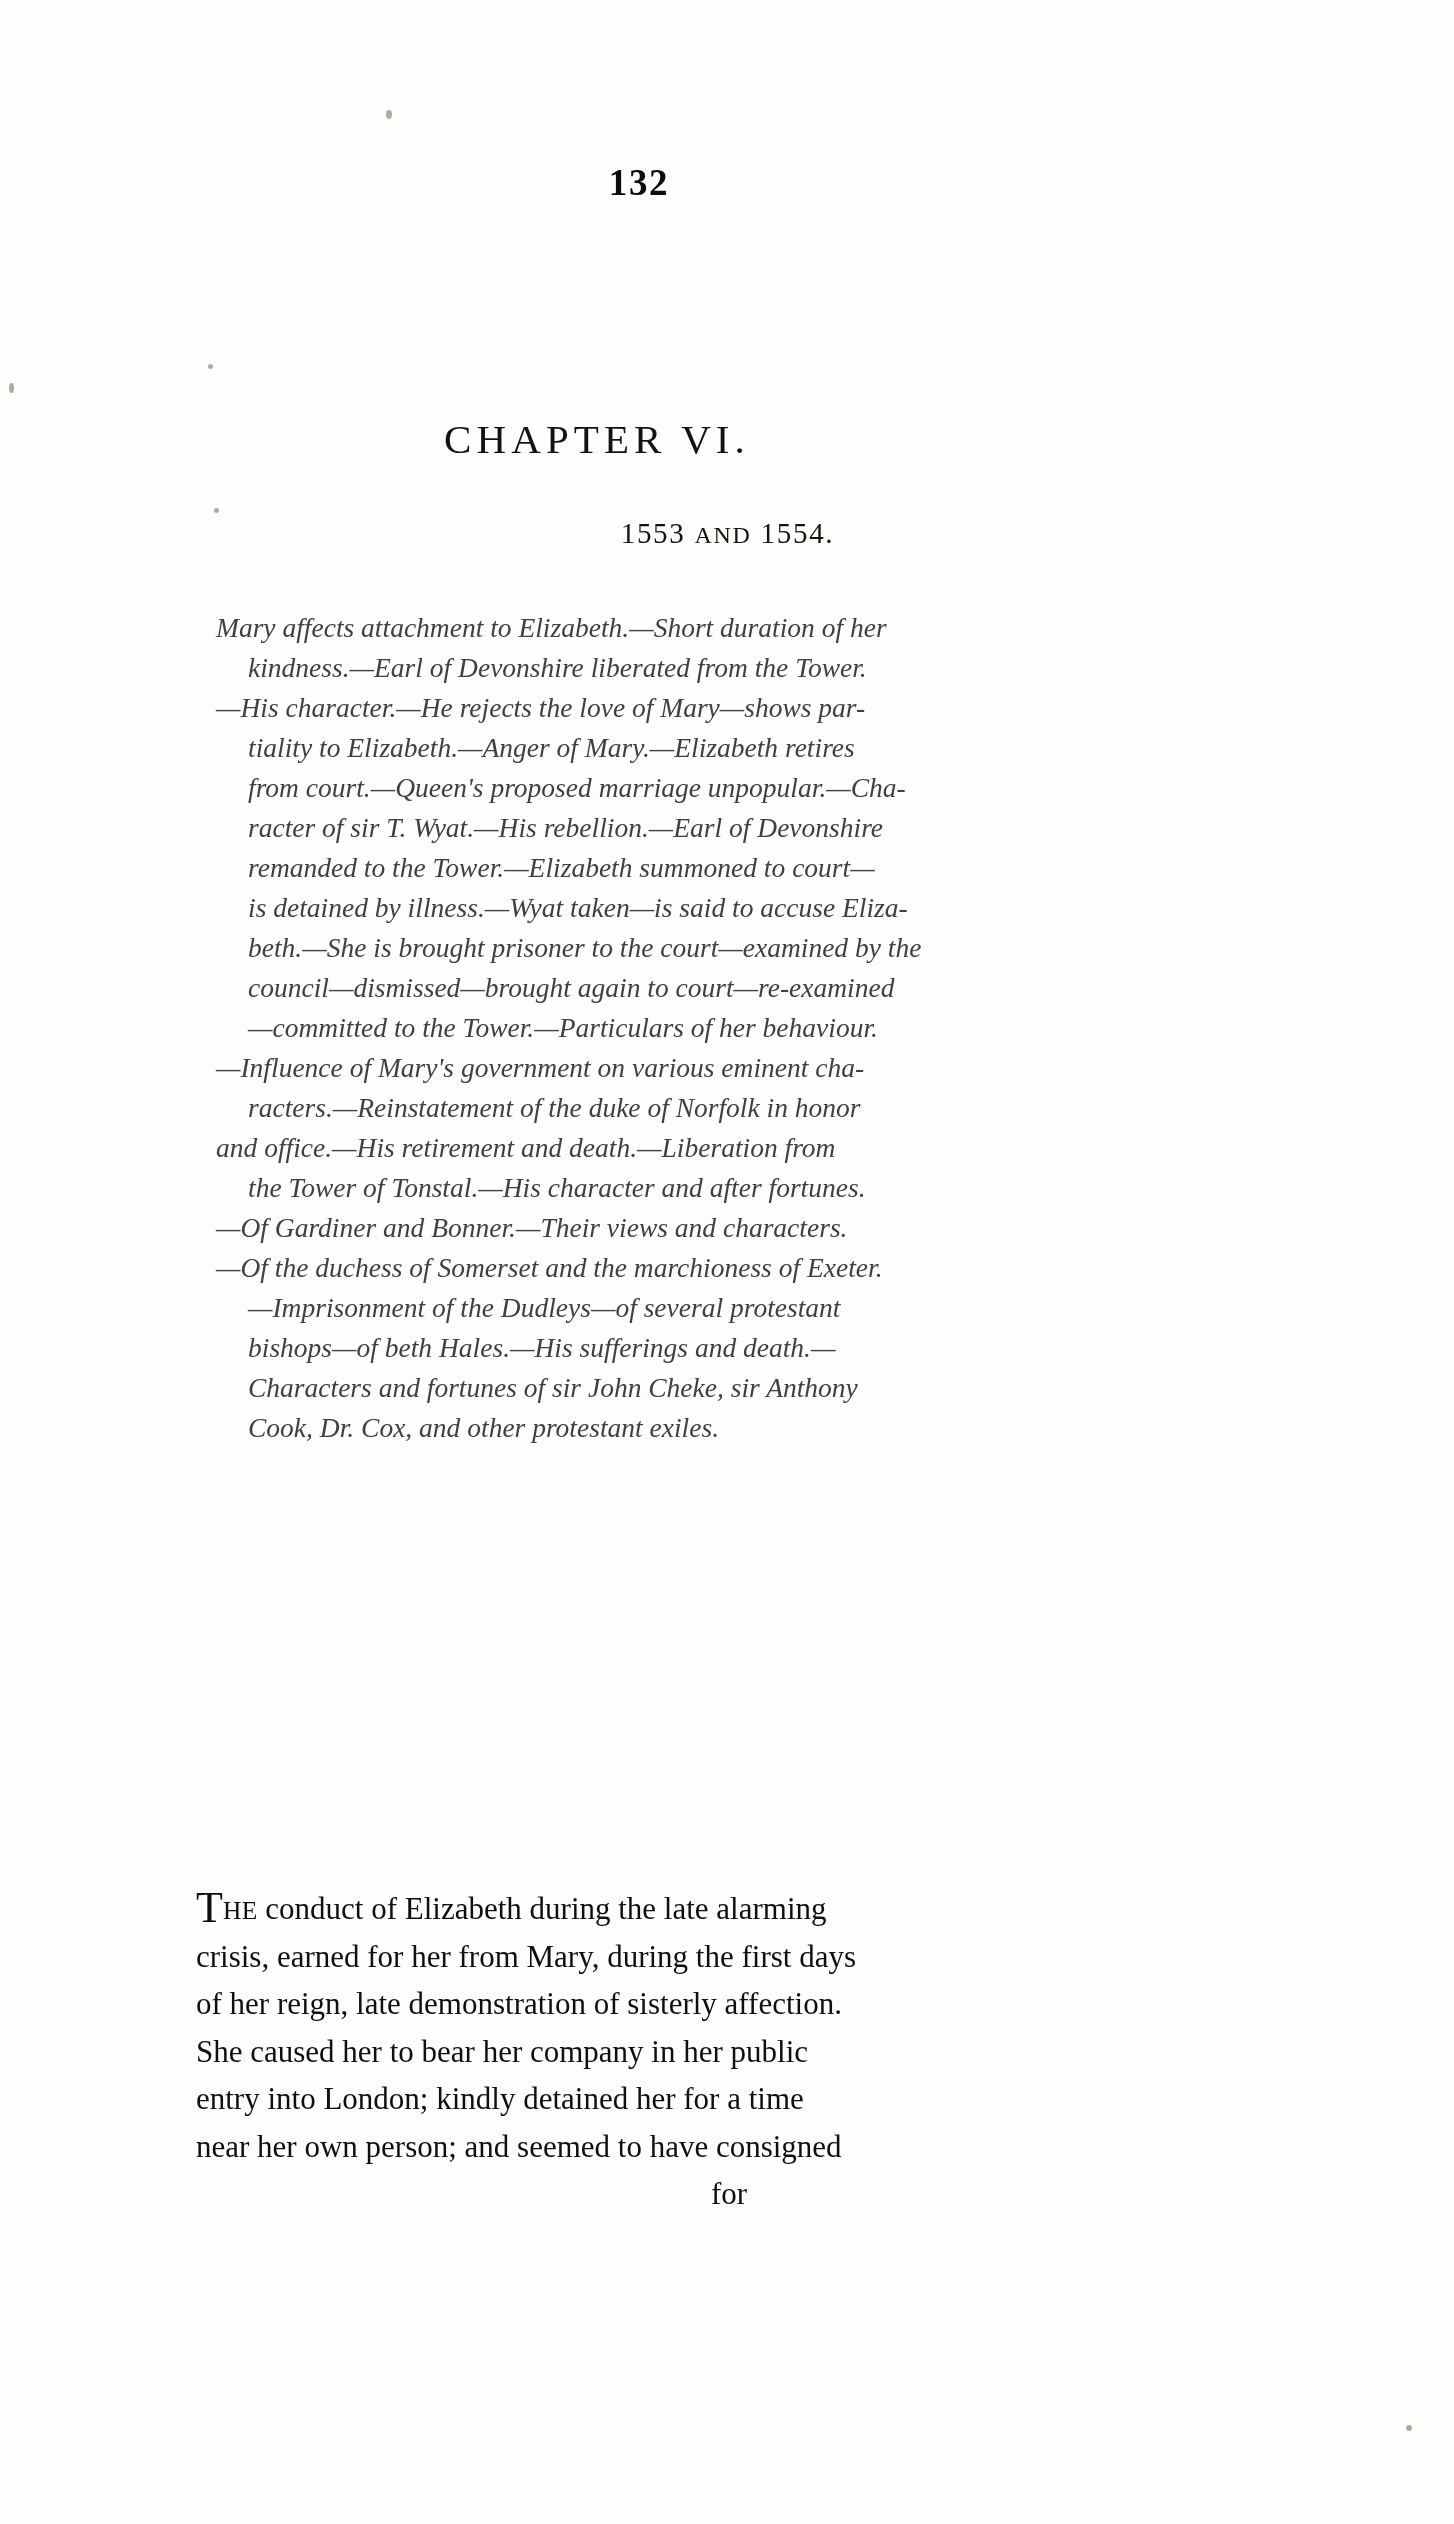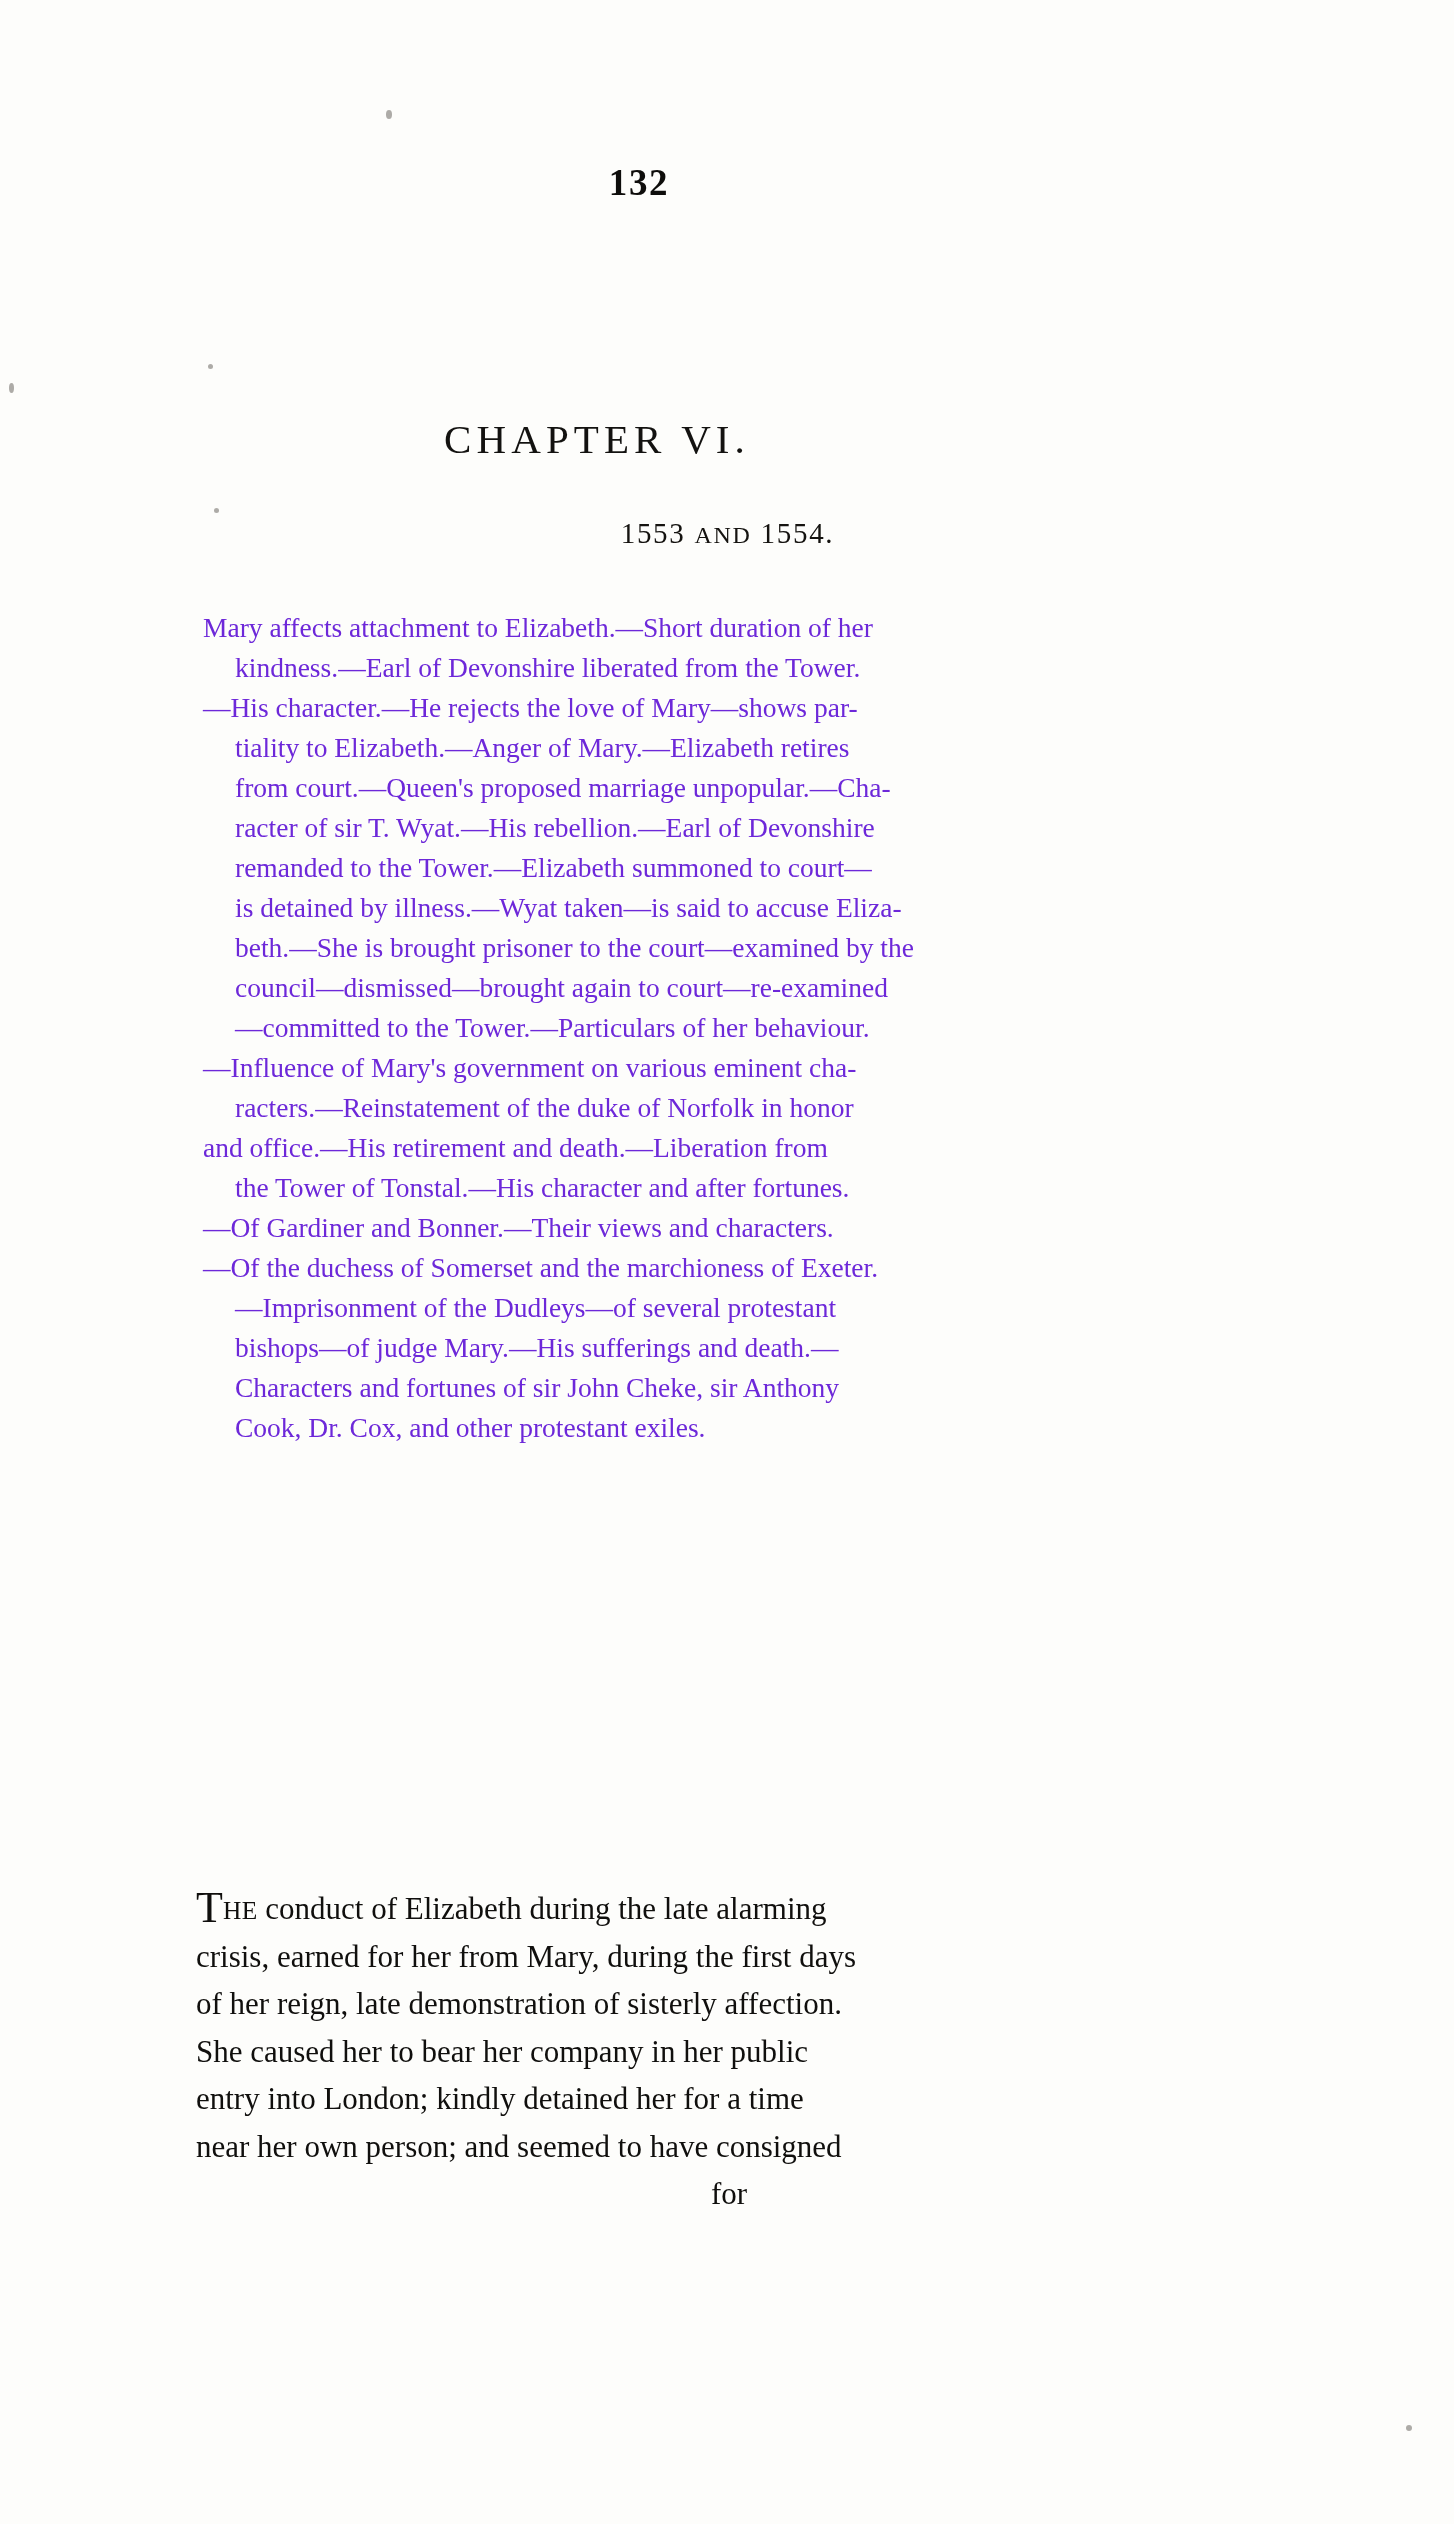--- a/index.html
+++ b/index.html
@@ -60,27 +60,28 @@
     color: #151310;
   }
   .chapter-years .sc {
     font-size: 24px;
     letter-spacing: 1.7px;
   }
 
   .synopsis {
     position: absolute;
     top: 608px;
-    left: 203px;
+    left: 216px;
     width: 1063px;
+    font-style: italic;
     font-size: 27.5px;
     line-height: 1.455;
     text-align: justify;
     text-align-last: left;
-    color: #6d28d9;
+    color: #404040;
   }
   .synopsis .line {
     display: block;
     white-space: nowrap;
   }
   .synopsis .indent { padding-left: 32px; }
 
   .body-text {
     position: absolute;
     top: 1885px;
@@ -145,21 +146,21 @@
     <span class="line indent">beth.—She is brought prisoner to the court—examined by the</span>
     <span class="line indent">council—dismissed—brought again to court—re-examined</span>
     <span class="line indent">—committed to the Tower.—Particulars of her behaviour.</span>
     <span class="line">—Influence of Mary's government on various eminent cha-</span>
     <span class="line indent">racters.—Reinstatement of the duke of Norfolk in honor</span>
     <span class="line">and office.—His retirement and death.—Liberation from</span>
     <span class="line indent">the Tower of Tonstal.—His character and after fortunes.</span>
     <span class="line">—Of Gardiner and Bonner.—Their views and characters.</span>
     <span class="line">—Of the duchess of Somerset and the marchioness of Exeter.</span>
     <span class="line indent">—Imprisonment of the Dudleys—of several protestant</span>
-    <span class="line indent">bishops—of judge Mary.—His sufferings and death.—</span>
+    <span class="line indent">bishops—of beth Hales.—His sufferings and death.—</span>
     <span class="line indent">Characters and fortunes of sir John Cheke, sir Anthony</span>
     <span class="line indent">Cook, Dr. Cox, and other protestant exiles.</span>
   </div>
 
   <div class="body-text">
     <div class="line">
       <span><span class="dropcap">T</span><span class="smallcaps">HE</span><span> conduct of Elizabeth during the late alarming</span></span>
     </div>
     <div class="line">
       <span>crisis, earned for her from Mary, during the first days</span>

